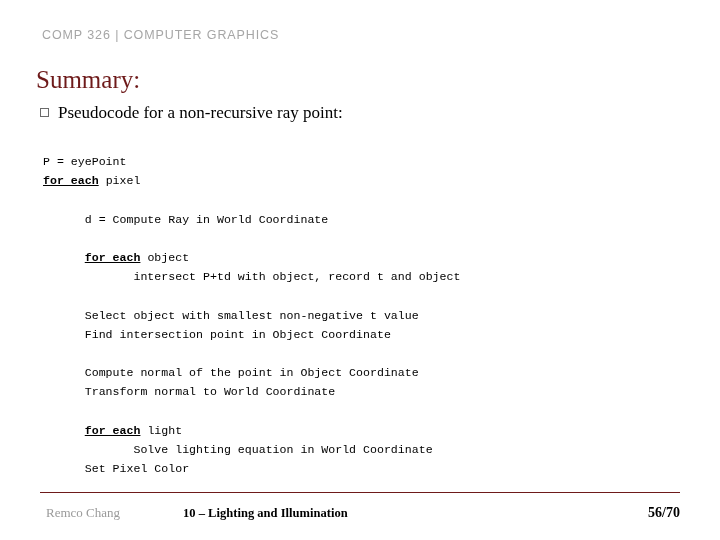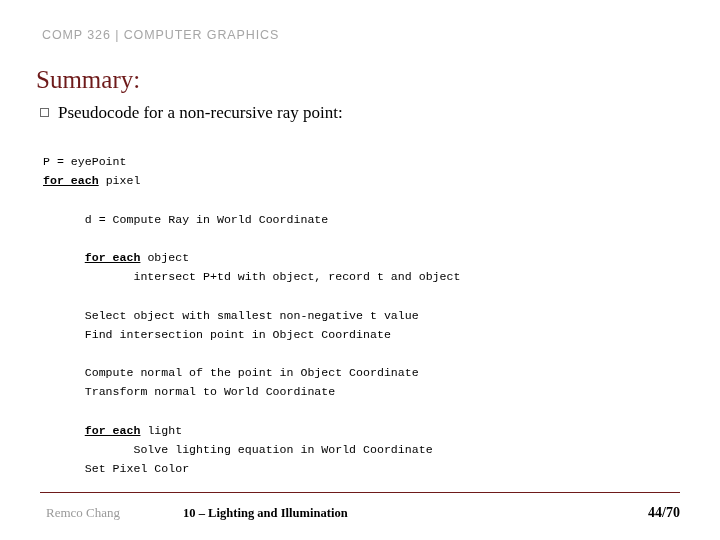--- a/index.html
+++ b/index.html
@@ -159,16 +159,16 @@
     <span class="bullet-text">Pseudocode for a non-recursive ray point:</span>
   </div>
 
   <div class="code-block"><div class="code-line">P = eyePoint</div><div class="code-line"><span class="kw">for each</span><span> pixel</span></div><div class="code-line blank">&nbsp;</div><div class="code-line">      d = Compute Ray in World Coordinate</div><div class="code-line blank">&nbsp;</div><div class="code-line">      <span class="kw">for each</span><span> object</span></div><div class="code-line">             intersect P+td with object, record t and object</div><div class="code-line blank">&nbsp;</div><div class="code-line">      Select object with smallest non-negative t value</div><div class="code-line">      Find intersection point in Object Coordinate</div><div class="code-line blank">&nbsp;</div><div class="code-line">      Compute normal of the point in Object Coordinate</div><div class="code-line">      Transform normal to World Coordinate</div><div class="code-line blank">&nbsp;</div><div class="code-line">      <span class="kw">for each</span><span> light</span></div><div class="code-line">             Solve lighting equation in World Coordinate</div><div class="code-line">      Set Pixel Color</div></div>
 
   <div class="footer-rule"></div>
 
   <div class="footer">
     <span class="footer-author">Remco Chang</span>
     <span class="footer-topic">10 – Lighting and Illumination</span>
-    <span class="footer-page">44/70</span>
+    <span class="footer-page">56/70</span>
   </div>
 
 </div>
 
 </body></html>

